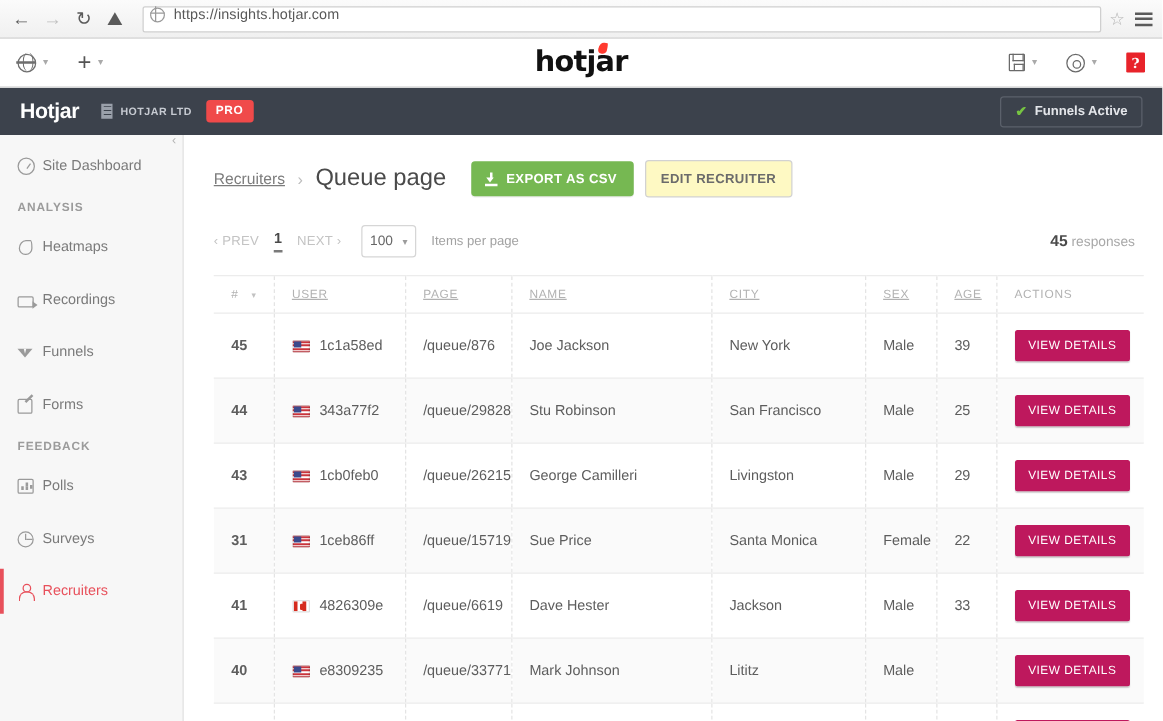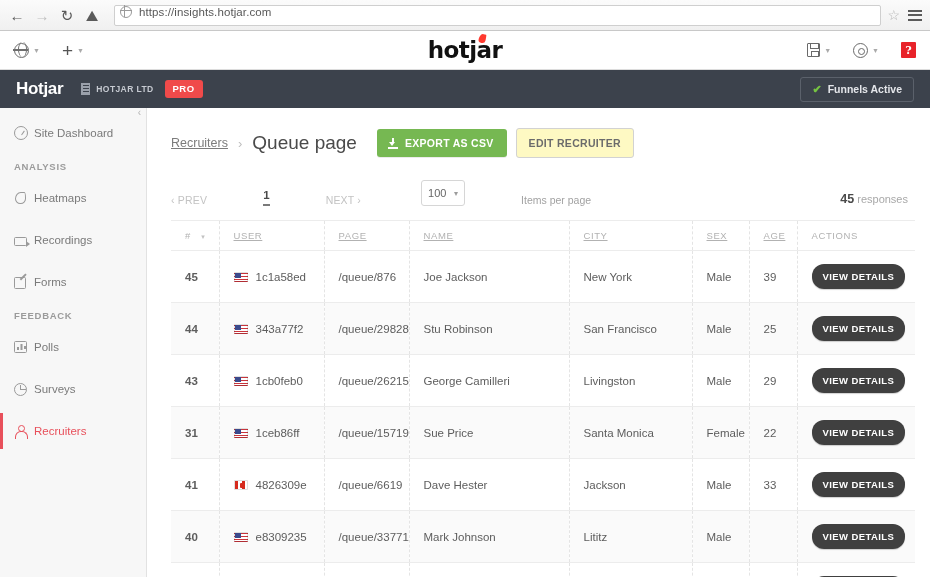--- a/index.html
+++ b/index.html
@@ -295,21 +295,21 @@
     position: absolute; left: 0; bottom: 0; width: 10px; height: 2px; background: #fff;
   }
   #edit-btn {
     margin-left: 9px; background: #fef9c3; color: #6b6b6b;
     border: 1px solid #d2d2d2; border-radius: 3px;
     font-size: 10.5px; font-weight: bold; letter-spacing: .3px;
     padding: 8px 12px;
   }
 
   
-  #pager-row { display: flex; align-items: flex-end; margin-bottom: 14px; gap: 44px; }
+  #pager-row { display: flex; align-items: center; margin-bottom: 14px; }
   .pg { font-size: 10.5px; color: #c3c3c3; letter-spacing: .2px; }
   #pg-current {
     font-size: 11.5px; color: #4a4a4a; font-weight: bold;
     margin: 0 12px; border-bottom: 2px solid #7a7a7a; padding-bottom: 3px;
   }
   #per-page-select {
     margin-left: 16px; border: 1px solid #d6d6d6; border-radius: 3px;
     background: #fff; height: 26px; min-width: 44px;
     display: flex; align-items: center; justify-content: space-between;
     padding: 0 6px; font-size: 11px; color: #666;
@@ -353,23 +353,23 @@
   .flag-ca { background: #fff; }
   .flag-ca::before {
     content: ""; position: absolute; left: 0; top: 0; bottom: 0; width: 3.5px; background: #d52b1e;
     box-shadow: 7px 0 0 #d52b1e;
   }
   .flag-ca::after {
     content: ""; position: absolute; left: 5.5px; top: 2px; width: 3px; height: 5px;
     background: #d52b1e; border-radius: 1px;
   }
   .view-btn {
-    display: inline-block; background: #404040; color: #fff;
-    font-size: 9.5px; font-weight: bold; letter-spacing: .4px;
-    padding: 7px 11px; border-radius: 12px;
+    display: inline-block; background: #be185d; color: #fff;
+    font-size: 9.5px; font-weight: normal; letter-spacing: .4px;
+    padding: 7px 11px; border-radius: 2px;
     box-shadow: 0 1px 1px rgba(0,0,0,.18);
   }
   .sort-caret { font-size: 7px; color: #c2c2c2; margin-left: 7px; }
 </style>
 </head>
 <body>
 
 <div id="browser-chrome">
   <div class="nav-btn">←</div>
   <div class="nav-btn disabled">→</div>
@@ -446,20 +446,26 @@
       <span class="ic">
           <span class="ico ico-flame"></span>
         </span>
       <span>Heatmaps</span>
     </div>
     <div class="side-item">
       <span class="ic">
           <span class="ico ico-cam"></span>
         </span>
       <span>Recordings</span>
+    </div>
+    <div class="side-item">
+      <span class="ic">
+          <span class="ico ico-funnel"></span>
+        </span>
+      <span>Funnels</span>
     </div>
     <div class="side-item">
       <span class="ic">
           <span class="ico ico-pencil"></span>
         </span>
       <span>Forms</span>
     </div>
 
     <div class="side-head">FEEDBACK</div>
 

